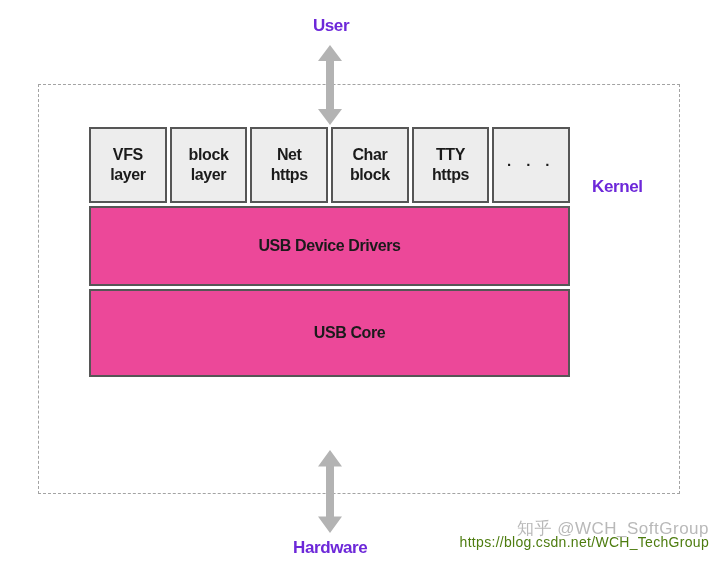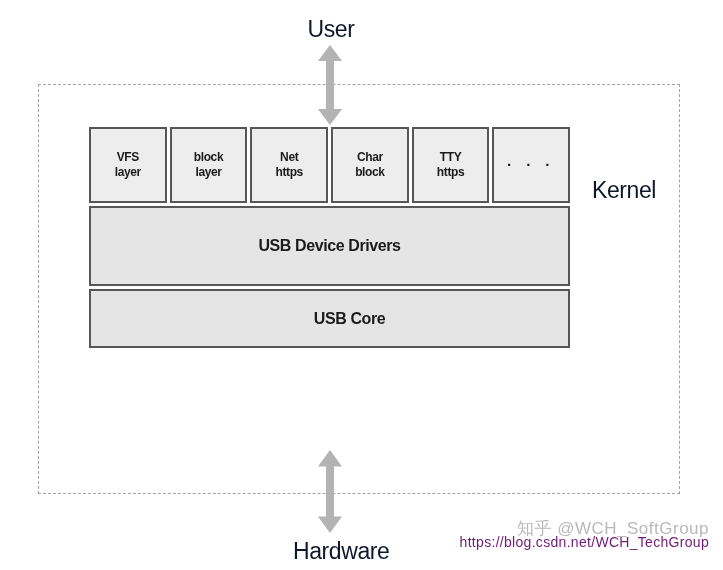--- a/index.html
+++ b/index.html
@@ -11,24 +11,24 @@
   .canvas {
     position: relative;
     width: 723px;
     height: 570px;
     background: #ffffff;
     overflow: hidden;
     color: #1b1b1b;
   }
   .label {
     position: absolute;
-    font-size: 23px;
-    font-weight: 400;
+    font-size: 17px;
+    font-weight: 700;
     letter-spacing: -0.4px;
-    color: #0f172a;
+    color: #6d28d9;
     white-space: nowrap;
   }
   .label.user      { left: 305px; top: 16px;  width: 52px; text-align: center; }
   .label.kernel    { left: 592px; top: 177px; }
   .label.hardware  { left: 293px; top: 538px; width: 78px; text-align: left; }
 
   .kernel-box {
     position: absolute;
     left: 38px; top: 84px;
     width: 642px; height: 410px;
@@ -60,65 +60,65 @@
   }
   .cell {
     flex: 1;
     background: #ededed;
     border: 2px solid #565656;
     box-sizing: border-box;
     display: flex;
     align-items: center;
     justify-content: center;
     text-align: center;
-    font-size: 12px;
+    font-size: 16px;
     font-weight: 700;
     letter-spacing: -0.4px;
     line-height: 1.25;
     white-space: pre-line;
   }
   .cell.dots {
     font-size: 15px;
     letter-spacing: 5px;
     font-weight: 700;
     white-space: nowrap;
   }
   .band {
-    background: #e5e5e5;
+    background: #ec4899;
     border: 2px solid #565656;
     box-sizing: border-box;
     display: flex;
     align-items: center;
     justify-content: center;
     text-align: center;
     font-size: 16px;
     font-weight: 700;
     letter-spacing: -0.4px;
   }
   .band.drivers { height: 80px; }
-  .band.core    { height: 59px; padding-left: 40px; }
+  .band.core    { height: 88px; padding-left: 40px; }
   .band.host    { flex: 1; }
 
   .watermark {
     position: absolute;
     right: 14px;
     top: 520px;
     text-align: right;
     z-index: 5;
     line-height: 1;
   }
   .watermark .brand {
     font-size: 17px;
     font-weight: 400;
     color: #b9b9b9;
     letter-spacing: 0.5px;
   }
   .watermark .url {
     font-size: 14px;
-    color: #701a75;
+    color: #4d7c0f;
     margin-top: -2px;
     letter-spacing: 0.3px;
   }
 </style>
 </head>
 <body>
 
 <div class="canvas">
 
   <div class="label user">User</div>

